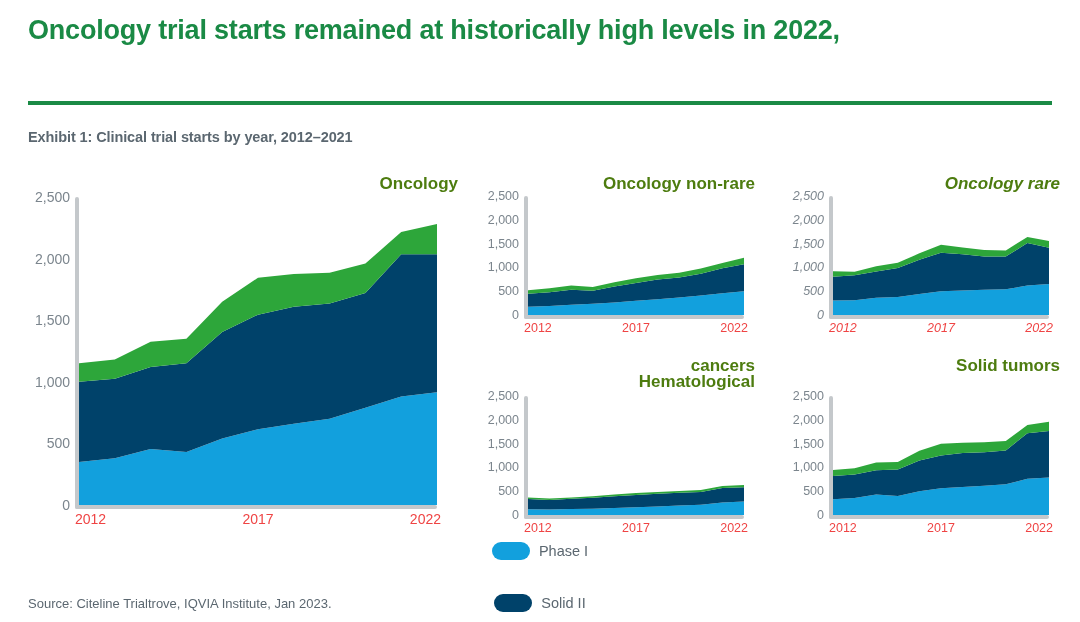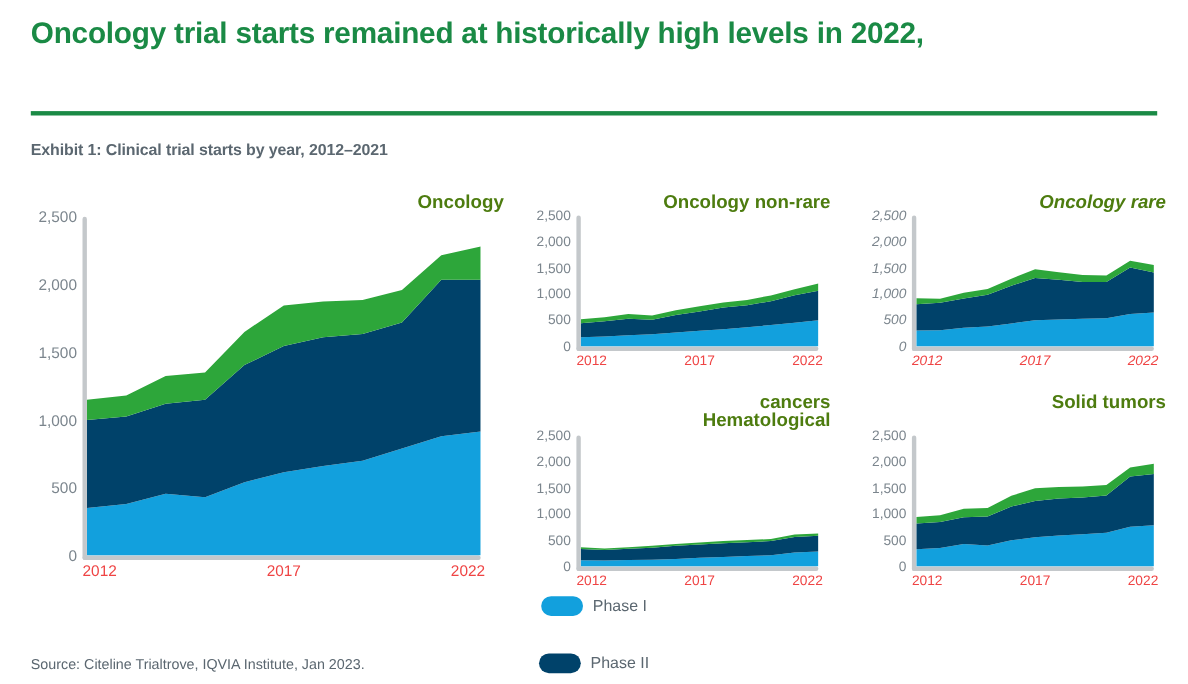--- a/index.html
+++ b/index.html
@@ -181,21 +181,21 @@
       </div>
     </div>
 
   <div class="legend" id="legend">
       <div class="legend-item">
         <span class="swatch" style="background: rgb(18, 160, 221);"></span>
         <span class="legend-label">Phase I</span>
       </div>
       <div class="legend-item">
         <span class="swatch" style="background: rgb(0, 66, 106);"></span>
-        <span class="legend-label">Phase II</span>
+        <span class="legend-label">Solid II</span>
       </div>
       <div class="legend-item">
         <span class="swatch" style="background: rgb(45, 166, 58);"></span>
         <span class="legend-label">Source III</span>
       </div>
     </div>
 
   <div class="source">Source: Citeline Trialtrove, IQVIA Institute, Jan 2023.</div>
 
 </div>

